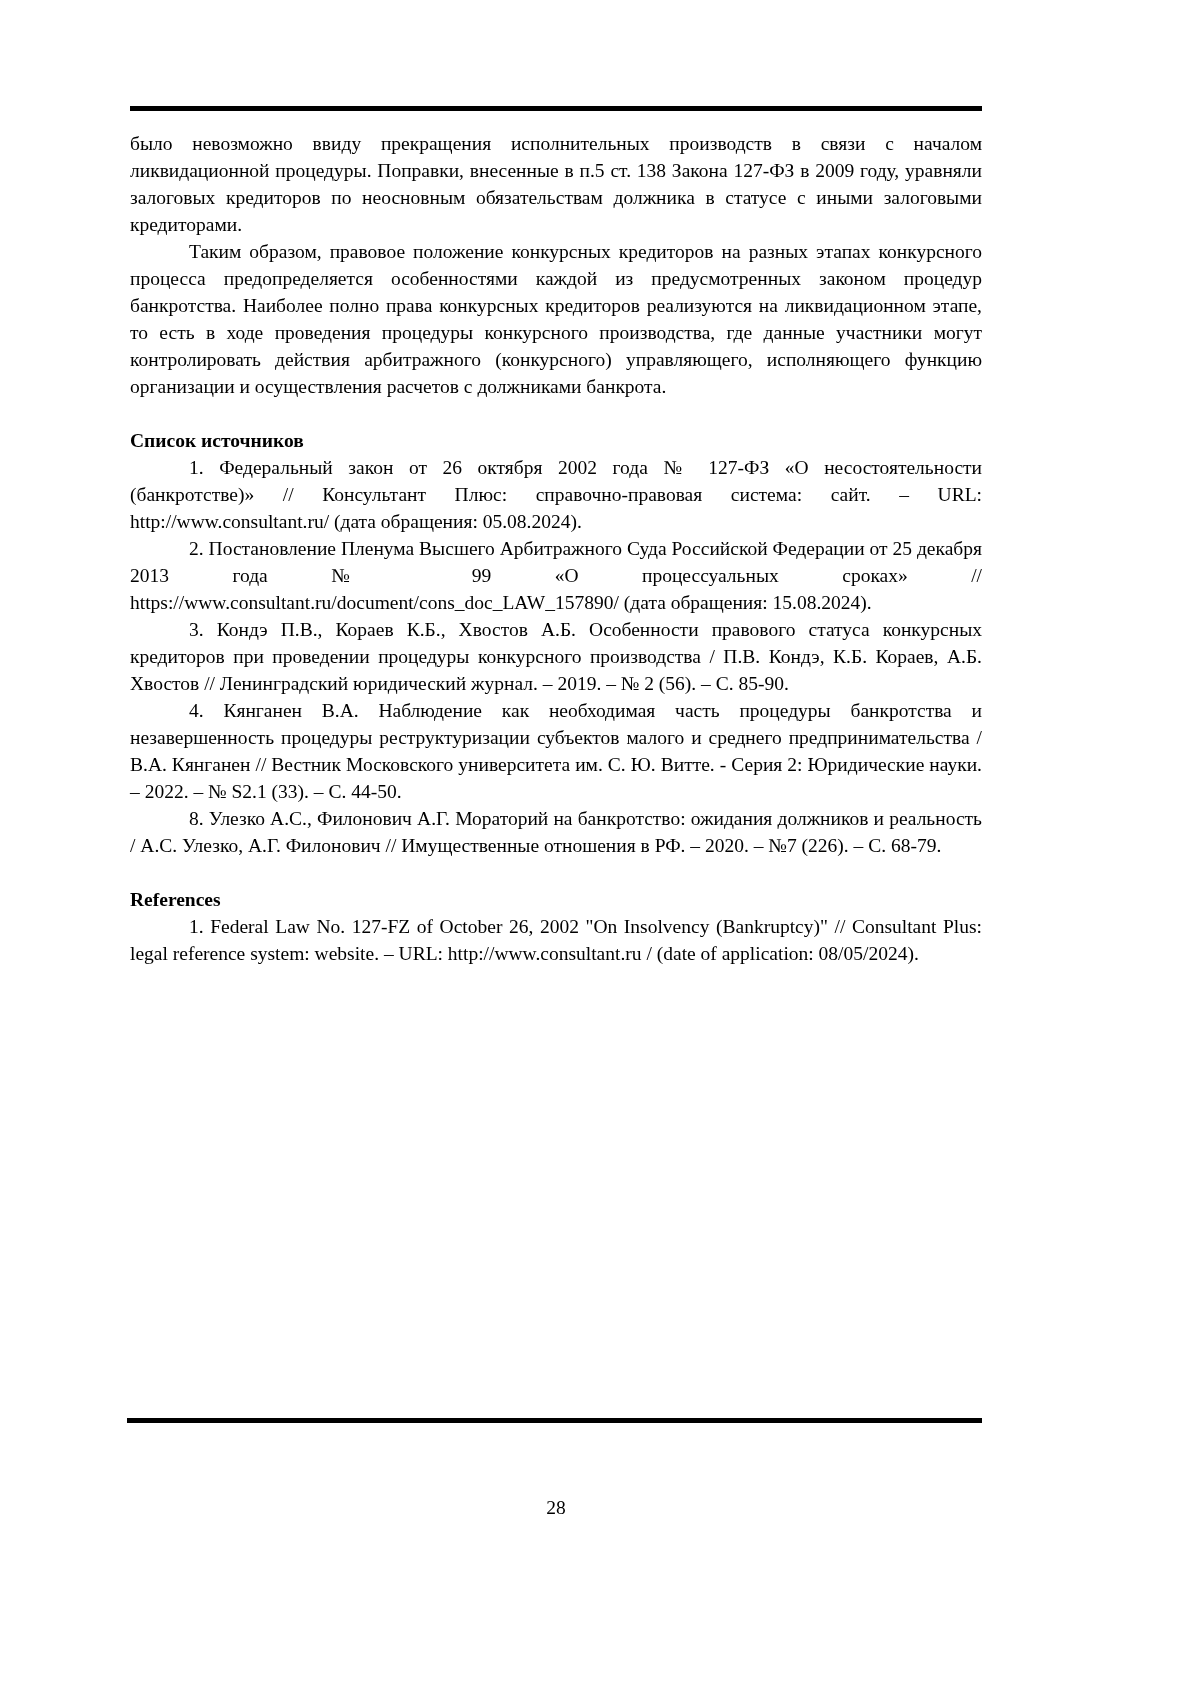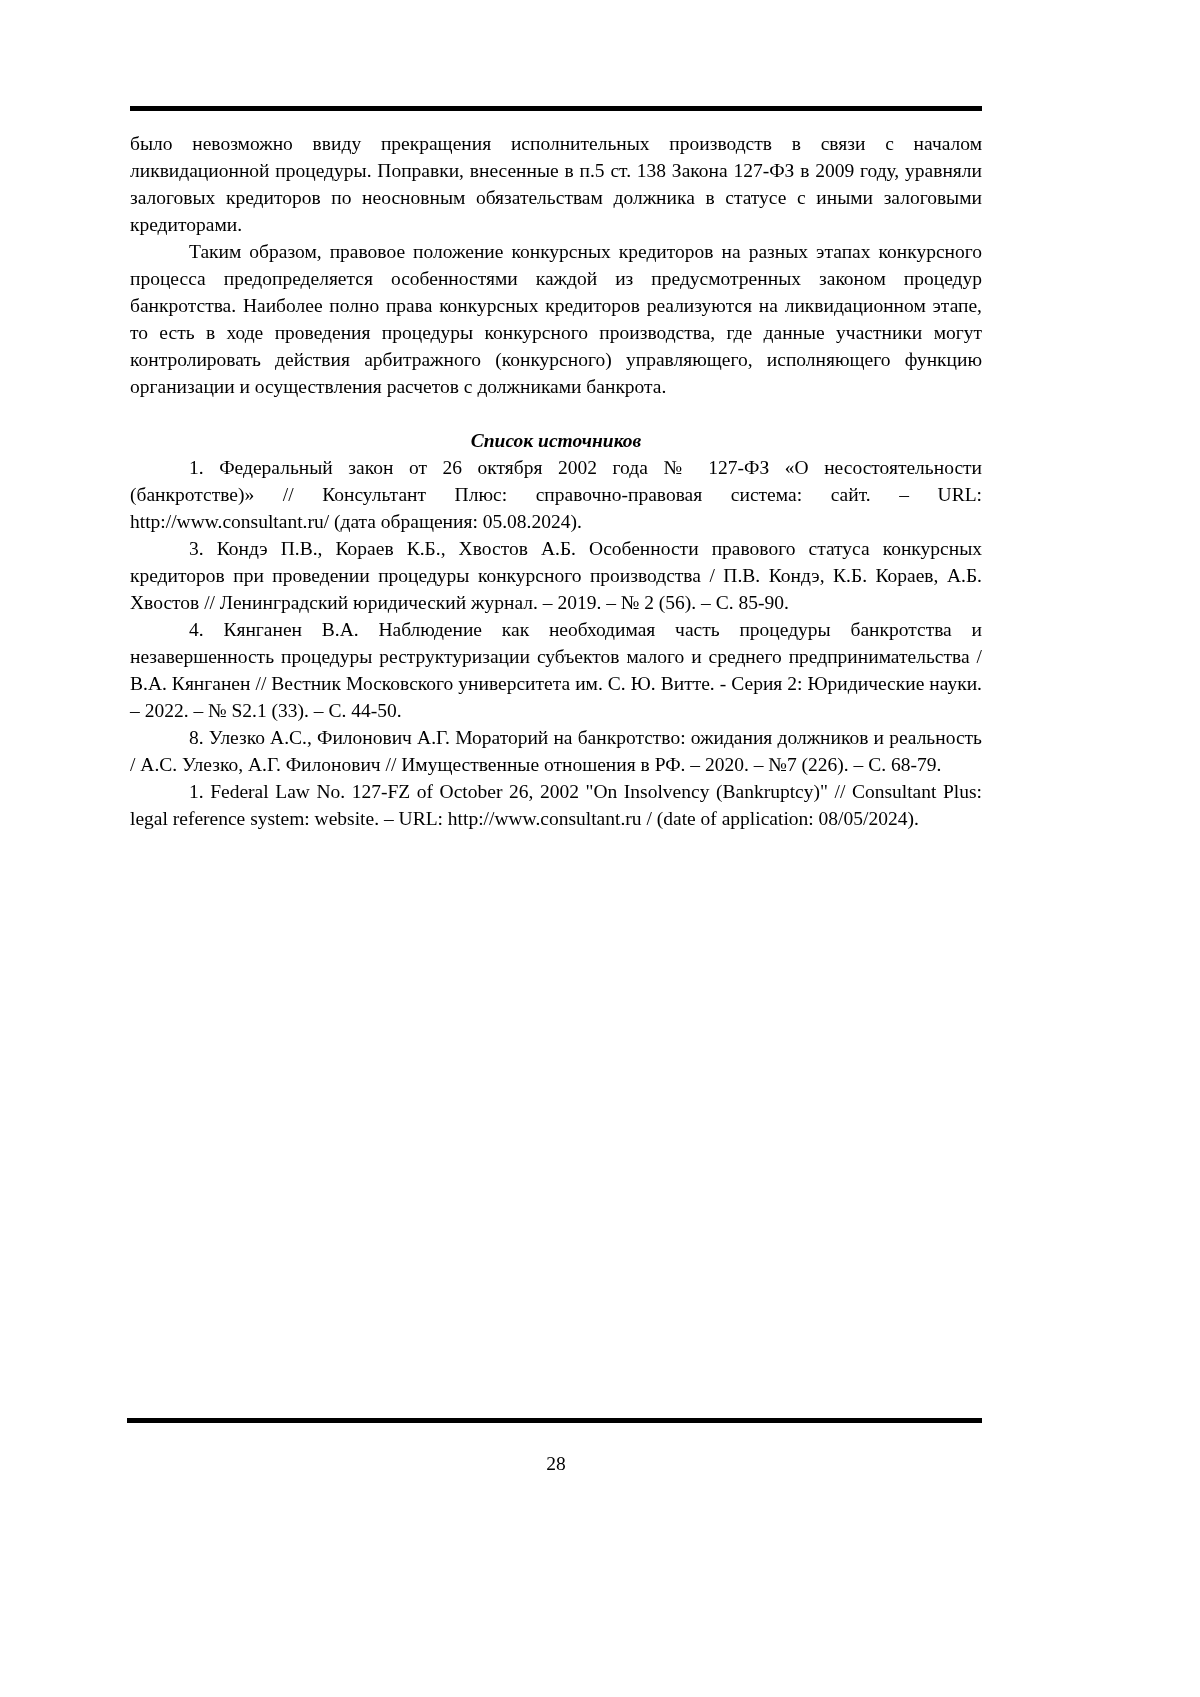--- a/index.html
+++ b/index.html
@@ -32,55 +32,56 @@
     line-height: 27px;
     text-align: justify;
     text-indent: 59px;
   }
   .no-indent { text-indent: 0; }
   .section-heading {
     margin: 27px 0 0 0;
     font-size: 19.5px;
     line-height: 27px;
     font-weight: bold;
-    text-align: center;
-    font-style: italic;
+    text-align: left;
   }
   .rule-bottom {
     position: absolute;
     left: 127px;
     top: 1418px;
     width: 855px;
   }
   .page-number {
     position: absolute;
     left: 130px;
-    top: 1450px;
+    top: 1494px;
     width: 852px;
     text-align: center;
     font-size: 19.5px;
     line-height: 27px;
   }
 </style>
 </head>
 <body>
 
 <div class="page">
   <div class="content">
     <div class="rule rule-top"></div>
 
     <p class="body-text no-indent">было невозможно ввиду прекращения исполнительных производств в связи с началом ликвидационной процедуры. Поправки, внесенные в п.5 ст. 138 Закона 127-ФЗ в 2009 году, уравняли залоговых кредиторов по неосновным обязательствам должника в ста­тусе с иными залоговыми кредиторами.</p>
     <p class="body-text">Таким образом, правовое положение конкурсных кредиторов на разных этапах конкурсного процесса предопределяется особенностями каждой из предусмотренных законом процедур банкротства. Наиболее полно права конкурсных кредиторов реали­зуются на ликвидационном этапе, то есть в ходе проведения процедуры конкурсного производства, где данные участники могут контролировать действия арбитражного (конкурсного) управляющего, исполняющего функцию организации и осуществления расчетов с должниками банкрота.</p>
 
     <h2 class="section-heading">Список источников</h2>
 
     <p class="body-text">1. Федеральный закон от 26 октября 2002 года № 127-ФЗ «О несостоятельности (банкротстве)» // Консультант Плюс: справочно-правовая система: сайт. – URL: http://www.consultant.ru/ (дата обращения: 05.08.2024).</p>
+    <p class="body-text">2. Постановление Пленума Высшего Арбитражного Суда Российской Федерации от 25 декабря 2013 года № 99 «О процессуальных сроках» // https://www.consultant.ru/document/cons_doc_LAW_157890/ (дата обращения: 15.08.2024).</p>
     <p class="body-text">3. Кондэ П.В., Кораев К.Б., Хвостов А.Б. Особенности правового статуса кон­курсных кредиторов при проведении процедуры конкурсного производства / П.В. Кон­дэ, К.Б. Кораев, А.Б. Хвостов // Ленинградский юридический журнал. – 2019. – № 2 (56). – С. 85-90.</p>
     <p class="body-text">4. Кянганен В.А. Наблюдение как необходимая часть процедуры банкротства и незавершенность процедуры реструктуризации субъектов малого и среднего предпри­нимательства / В.А. Кянганен // Вестник Московского университета им. С. Ю. Витте. - Серия 2: Юридические науки. – 2022. – № S2.1 (33). – С. 44-50.</p>
     <p class="body-text">8. Улезко А.С., Филонович А.Г. Мораторий на банкротство: ожидания должни­ков и реальность  / А.С.  Улезко, А.Г. Филонович // Имущественные отношения в РФ. – 2020. – №7 (226). – С. 68-79.</p>
 
+    <h2 class="section-heading">References</h2>
 
     <p class="body-text">1. Federal Law No. 127-FZ of October 26, 2002 "On Insolvency (Bankruptcy)" // Consultant Plus: legal reference system: website. – URL: http://www.consultant.ru / (date of application: 08/05/2024).</p>
   </div>
 
   <div class="rule rule-bottom"></div>
   <div class="page-number">28</div>
 </div>
 
 </body></html>

